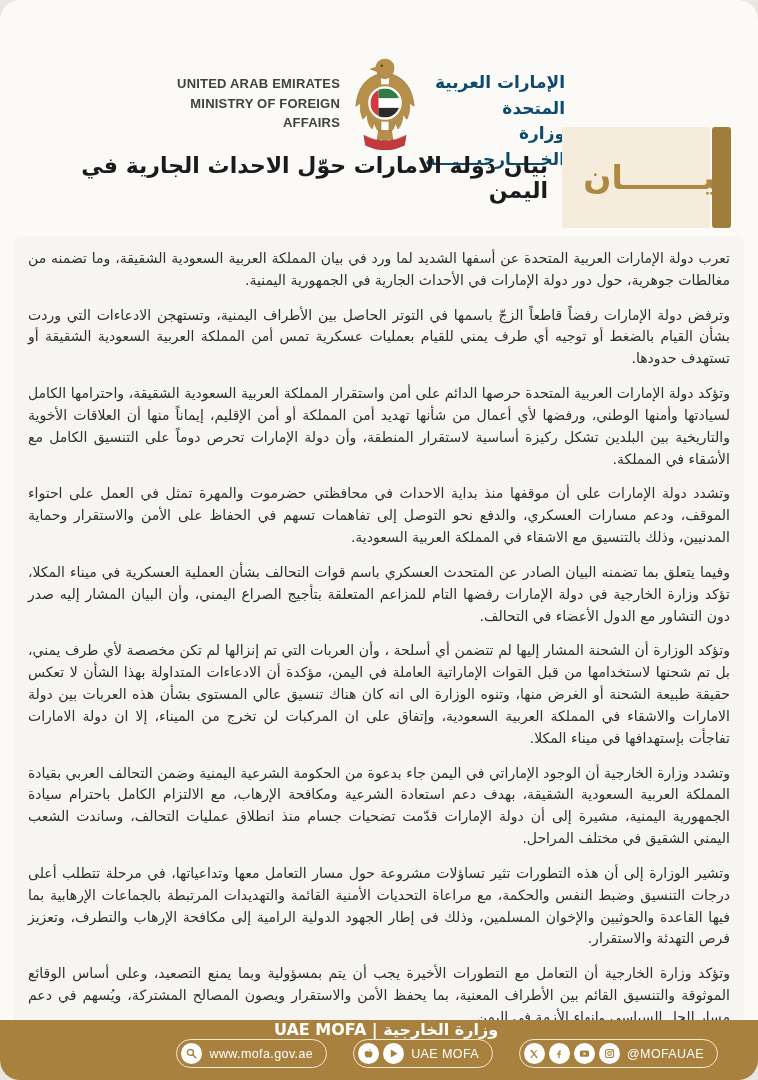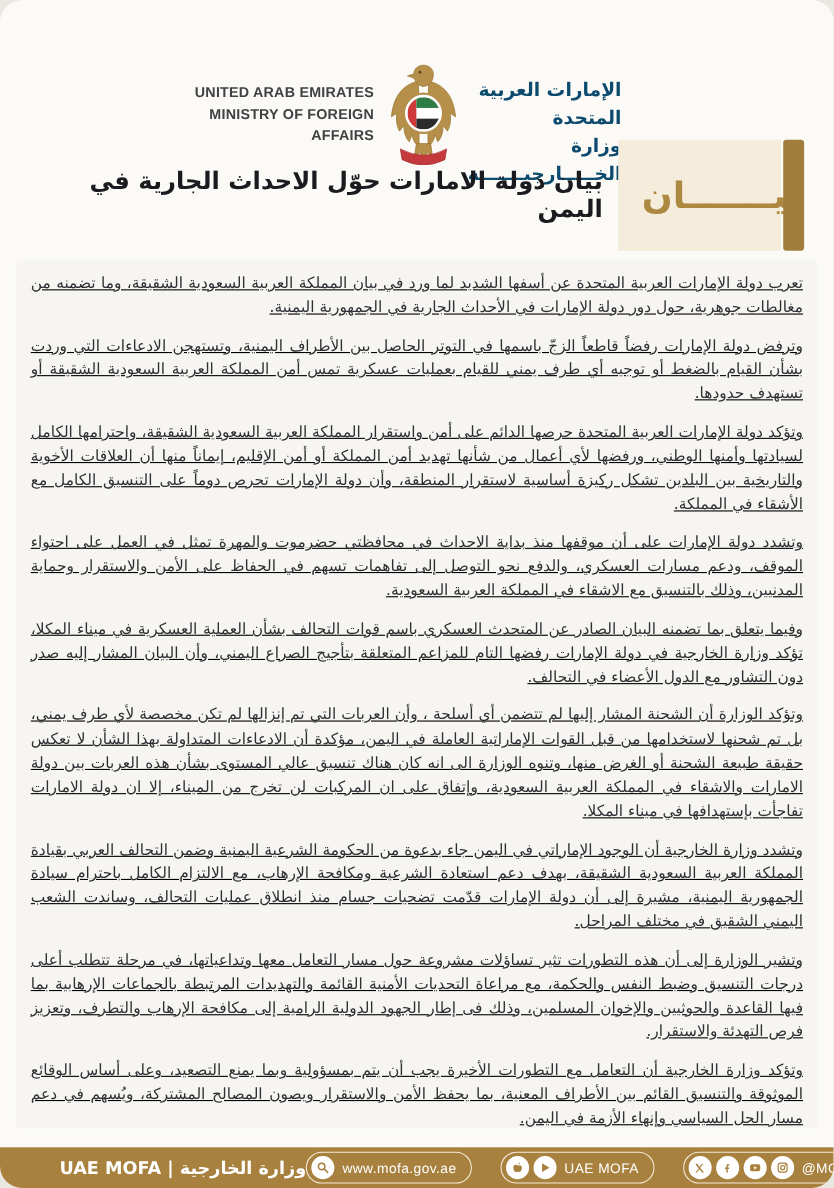--- a/index.html
+++ b/index.html
@@ -39,31 +39,30 @@
   .title-text {
     position:absolute; right:210px; left:20px; top:0; height:101px;
     display:flex; align-items:center; justify-content:flex-start;
     direction:rtl; font-weight:bold; font-size:22px; color:#1b1b1f;
   }
   
   .body-card {
     position:absolute; top:236px; left:14px; right:14px; bottom:54px;
     background:#f6f5f1; border-radius:6px; overflow:hidden;
     padding:12px 14px 10px 14px;
-    text-decoration:underline;
   }
   .body-card p {
     direction:rtl; text-align:justify; font-size:14px; line-height:1.56;
     color:#2e2e33; margin-bottom:13px;
   }
   
   .footer {
-    position:absolute; bottom:0; left:0; right:0; height:37px;
+    position:absolute; bottom:0; left:0; right:0; height:60px;
     background:#a8813e; display:flex; align-items:center;
-    padding:0 40px 0 54px; color:#fff;
+    padding:0 40px 0 54px; color:#fff;flex-direction:column;
   }
   .brand {
     direction:rtl; font-weight:bold; font-size:16px; white-space:nowrap;
     font-family:"DejaVu Sans", sans-serif;
   }
   .pills { display:flex; align-items:center; gap:26px; margin-left:auto; }
   .pill {
     height:29px; border:1px solid #f3e9d7; border-radius:15px;
     display:flex; align-items:center; gap:7px; padding:0 13px 0 4px;
     font-family:"Liberation Sans", sans-serif; font-size:12.5px;

